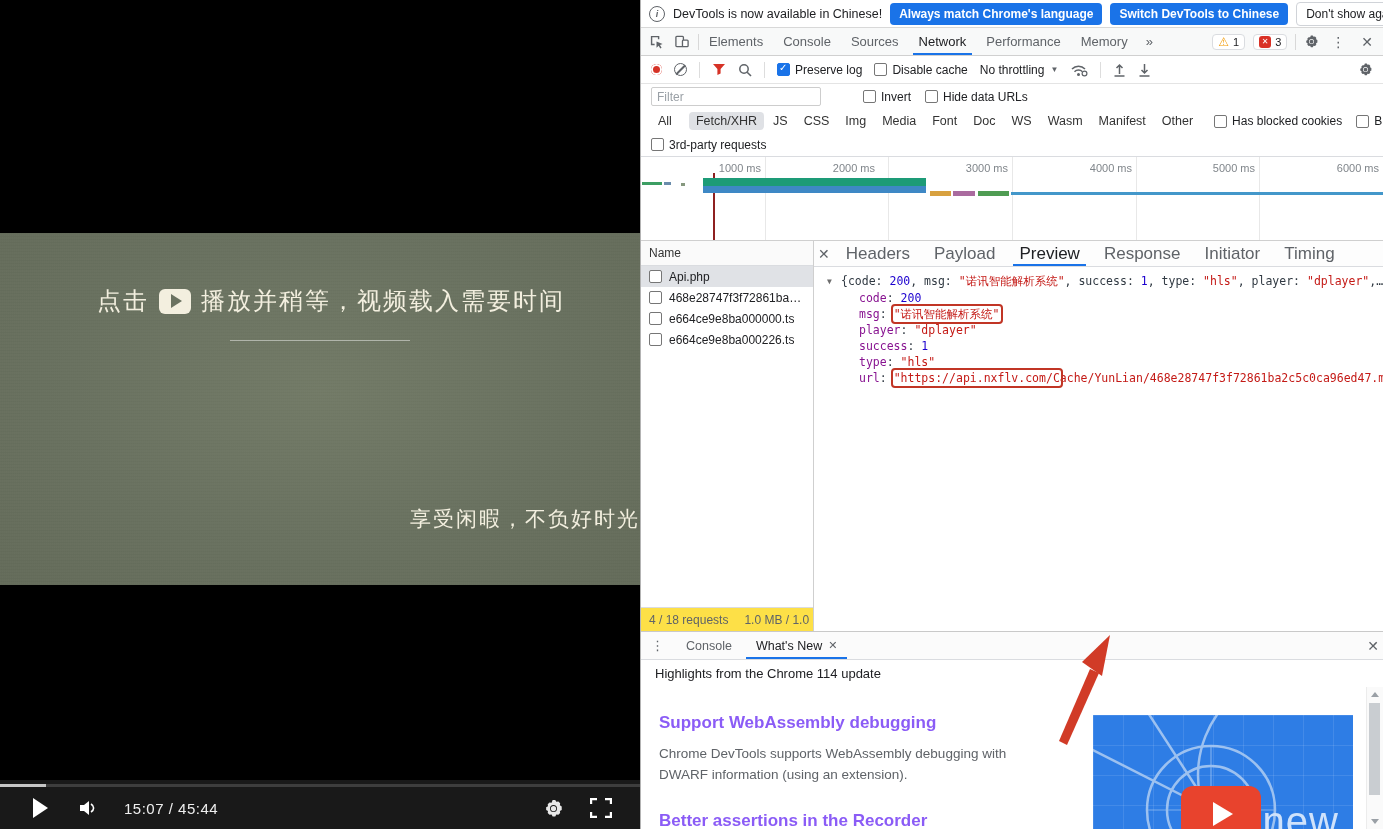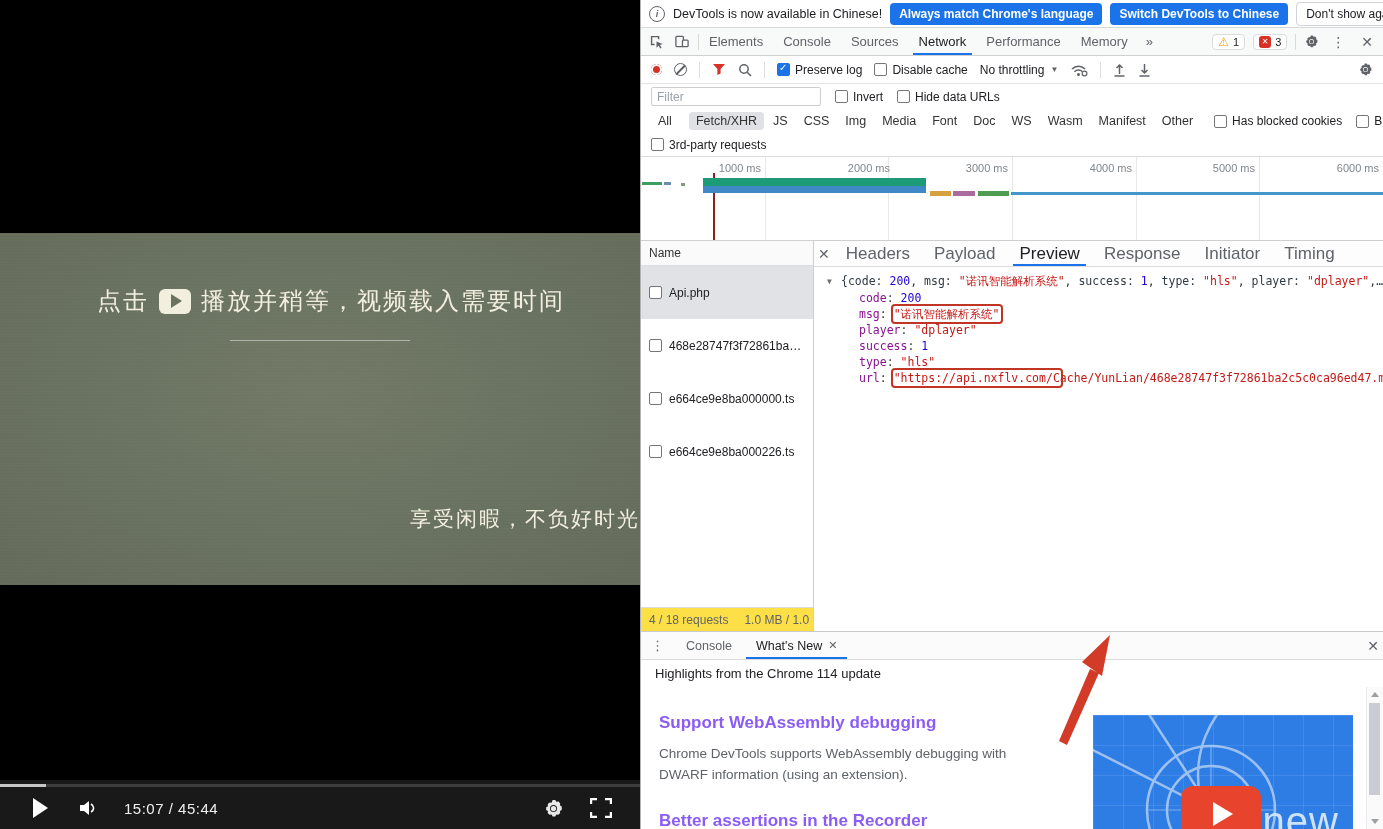--- a/index.html
+++ b/index.html
@@ -69,21 +69,21 @@
   .cb{width:11px;height:11px;border:1px solid #767676;background:#fff;border-radius:2px;display:inline-block;position:relative;flex:0 0 auto;}
   .cb.checked{background:#1a73e8;border-color:#1a73e8;}
   .cb.checked::after{content:"✓";position:absolute;left:1px;top:-2px;color:#fff;font-size:10px;}
   .throttle{display:flex;align-items:center;gap:6px;color:#202124;cursor:pointer;}
   .dd-ar{font-size:8px;color:#5f6368;}
   #nettoolbar .gear-right{margin-left:auto;}
   
   #filterrow{position:absolute;left:0;top:84px;width:100%;height:25px;display:flex;align-items:center;
              gap:14px;padding:0 10px;box-sizing:border-box;background:#fff;}
   #filter-input{width:158px;height:17px;border:1px solid #cdcdcd;border-radius:2px;font-size:12px;
-                padding:0 5px;color:#202124;font-family:"Liberation Sans",sans-serif;}
+                padding:0 5px;color:#202124;font-family:"Liberation Sans",sans-serif;margin-right:28px;}
   #filter-input::placeholder{color:#9aa0a6;}
   
   #chiprow{position:absolute;left:0;top:109px;width:100%;height:24px;display:flex;align-items:center;
            gap:2px;padding:0 10px;box-sizing:border-box;background:#fff;font-size:12.5px;}
   .chip{padding:2px 7px;color:#333;cursor:pointer;border-radius:4px;white-space:nowrap;}
   .chip.active{background:#dfe1e5;}
   .chip-sep{width:1px;height:14px;background:#ddd;margin:0 3px;}
   #chiprow .chk-lab{margin-left:12px;}
   #tprow{position:absolute;left:0;top:133px;width:100%;height:24px;display:flex;align-items:center;
          padding:0 10px;box-sizing:border-box;border-bottom:1px solid #dadce0;background:#fff;}
@@ -91,21 +91,21 @@
   #timeline{position:absolute;left:0;top:157px;width:100%;height:84px;background:#fff;border-bottom:1px solid #cfcfcf;box-sizing:border-box;overflow:hidden;}
   .tl-grid{position:absolute;top:0;bottom:0;width:1px;background:#e8e8e8;}
   .tl-label{position:absolute;top:5px;font-size:11px;color:#80868b;text-align:right;width:70px;}
   .tl-bar{position:absolute;}
   .tl-event{position:absolute;top:16px;bottom:0;width:2px;background:#8e2020;}
   
   #netpanel{position:absolute;left:0;top:241px;width:100%;height:390px;background:#fff;}
   #reqpanel{position:absolute;left:0;top:0;width:173px;height:100%;border-right:1px solid #cfcfcf;box-sizing:border-box;}
   #req-header{height:24px;display:flex;align-items:center;padding:0 8px;border-bottom:1px solid #dadce0;
               color:#333;font-size:12px;background:#fafafa;}
-  .req-row{height:21px;display:flex;align-items:center;gap:7px;padding:16px 8px;font-size:12px;color:#202124;cursor:pointer;white-space:nowrap;overflow:hidden;}
+  .req-row{height:21px;display:flex;align-items:center;gap:7px;padding:0 8px;font-size:12px;color:#202124;cursor:pointer;white-space:nowrap;overflow:hidden;}
   .req-row.selected{background:#e0e2e6;}
   .req-row .nm{overflow:hidden;text-overflow:ellipsis;}
   #req-status{position:absolute;left:0;bottom:0;width:100%;height:24px;border-top:1px solid #dadce0;
               display:flex;align-items:center;gap:8px;padding:0 8px;box-sizing:border-box;
               color:#5f6368;font-size:12px;background:#fde047;white-space:nowrap;overflow:hidden;}
   
   #detail{position:absolute;left:173px;top:0;right:0;height:100%;}
   #detail-tabbar{height:25px;display:flex;align-items:stretch;border-bottom:1px solid #dadce0;background:#fdfdfd;}
   #detail-tabbar .x-ic{align-self:center;}
   .dtab{display:flex;align-items:center;padding:0 12px;color:#5f6368;font-size:17px;cursor:pointer;position:relative;}
@@ -346,21 +346,21 @@
       <label class="chk-lab">
         <span class="cb"></span>
         <span>3rd-party requests</span>
       </label>
     </div>
 
     <div id="timeline">
         <div class="tl-grid" style="left: 124px;"></div>
         <div class="tl-label" style="left: 50px;">1000 ms</div>
         <div class="tl-grid" style="left: 247px;"></div>
-        <div class="tl-label" style="left: 179px;">2000 ms</div>
+        <div class="tl-label" style="left: 164px;">2000 ms</div>
         <div class="tl-grid" style="left: 371px;"></div>
         <div class="tl-label" style="left: 297px;">3000 ms</div>
         <div class="tl-grid" style="left: 495px;"></div>
         <div class="tl-label" style="left: 421px;">4000 ms</div>
         <div class="tl-grid" style="left: 618px;"></div>
         <div class="tl-label" style="left: 544px;">5000 ms</div>
         <div class="tl-label" style="left: 668px;">6000 ms</div>
         <div class="tl-event" style="left: 72px;"></div>
         <div class="tl-bar" style="left: 1px; top: 25px; width: 20px; height: 3px; background: rgb(60, 158, 99);"></div>
         <div class="tl-bar" style="left: 23px; top: 25px; width: 7px; height: 3px; background: rgb(106, 140, 171);"></div>

